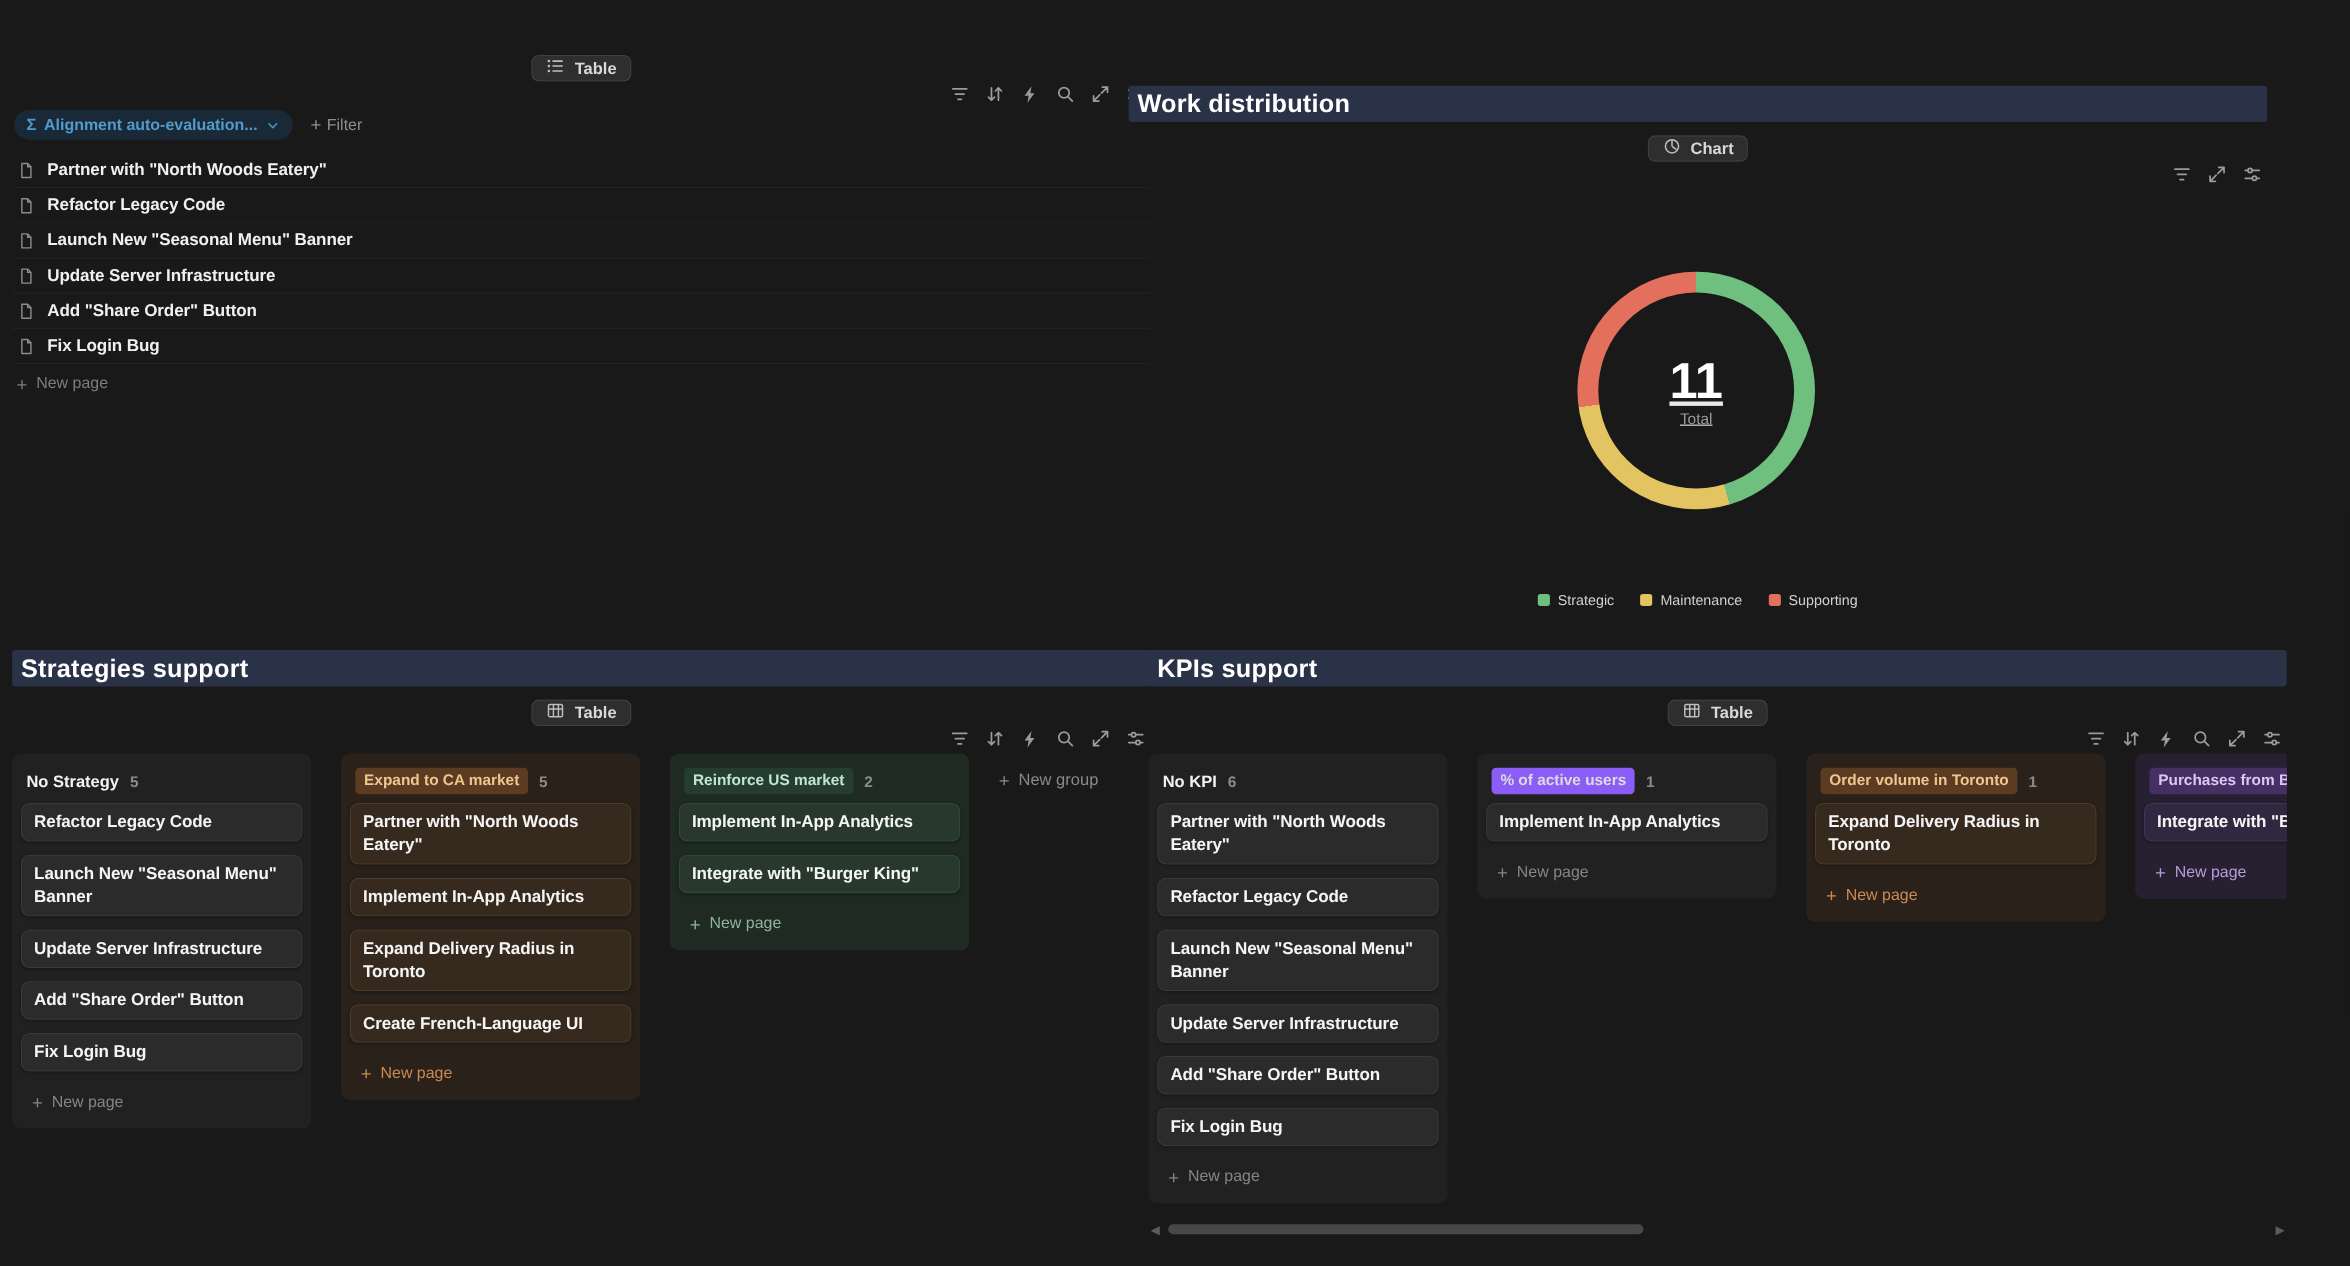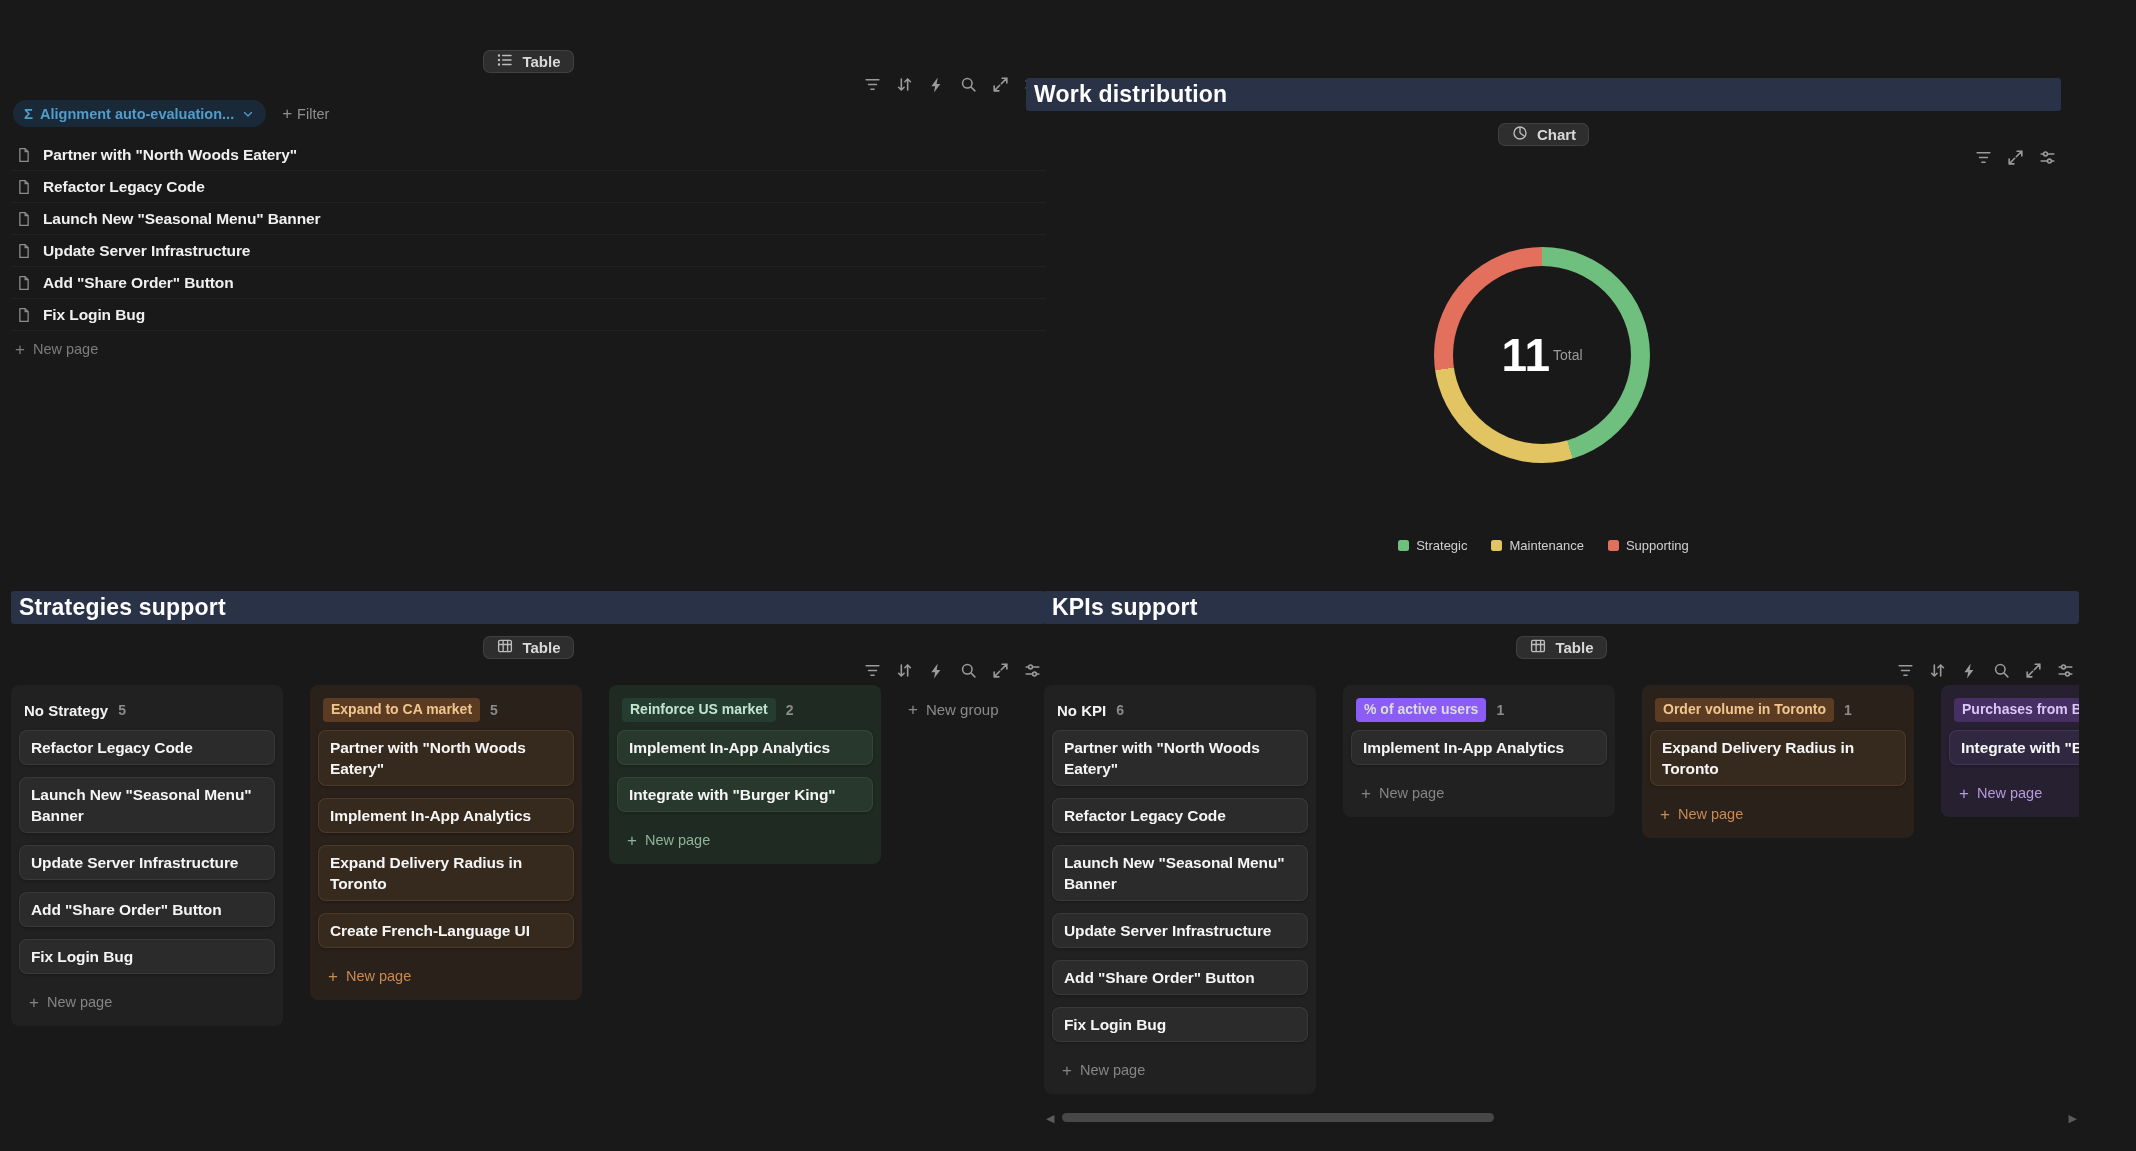--- a/index.html
+++ b/index.html
@@ -57,21 +57,21 @@
   }
   .page-icon { color:#8d8d8d; display:flex; }
   .page-row-title { font-size:15.5px; font-weight:700; color:#f0f0f0; letter-spacing:-0.1px; }
   .newpage-row { display:flex; align-items:center; gap:8px; height:36px; padding:0 4px;
     color:#7c7c7c; font-size:14.5px; cursor:pointer; }
 
   
   .donut { position:absolute; left:408px; top:169px; width:216px; height:216px; }
   .donut-ring { position:absolute; inset:0; border-radius:50%; }
   .donut-hole { position:absolute; inset:19px; background:#191919; border-radius:50%;
-    display:flex; flex-direction:row; align-items:center; justify-content:center; gap:3px; }
+    display:flex; flex-direction:column; align-items:center; justify-content:center; gap:3px;text-decoration:underline; }
   .donut-value { font-size:46px; font-weight:700; color:#ffffff; line-height:1; }
   .donut-sub { font-size:14px; color:#9b9b9b; }
   .legend { position:absolute; left:0; right:0; top:460px; display:flex; justify-content:center; gap:24px; }
   .legend-item { display:flex; align-items:center; gap:7px; }
   .legend-swatch { width:11px; height:11px; border-radius:2.5px; }
   .legend-label { font-size:13px; color:#d0d0d0; }
 
   
   .board { display:flex; align-items:flex-start; gap:27px; margin-top:19px; width:max-content; }
   .col { flex:0 0 272px; width:272px; border-radius:8px; padding:8px; }

